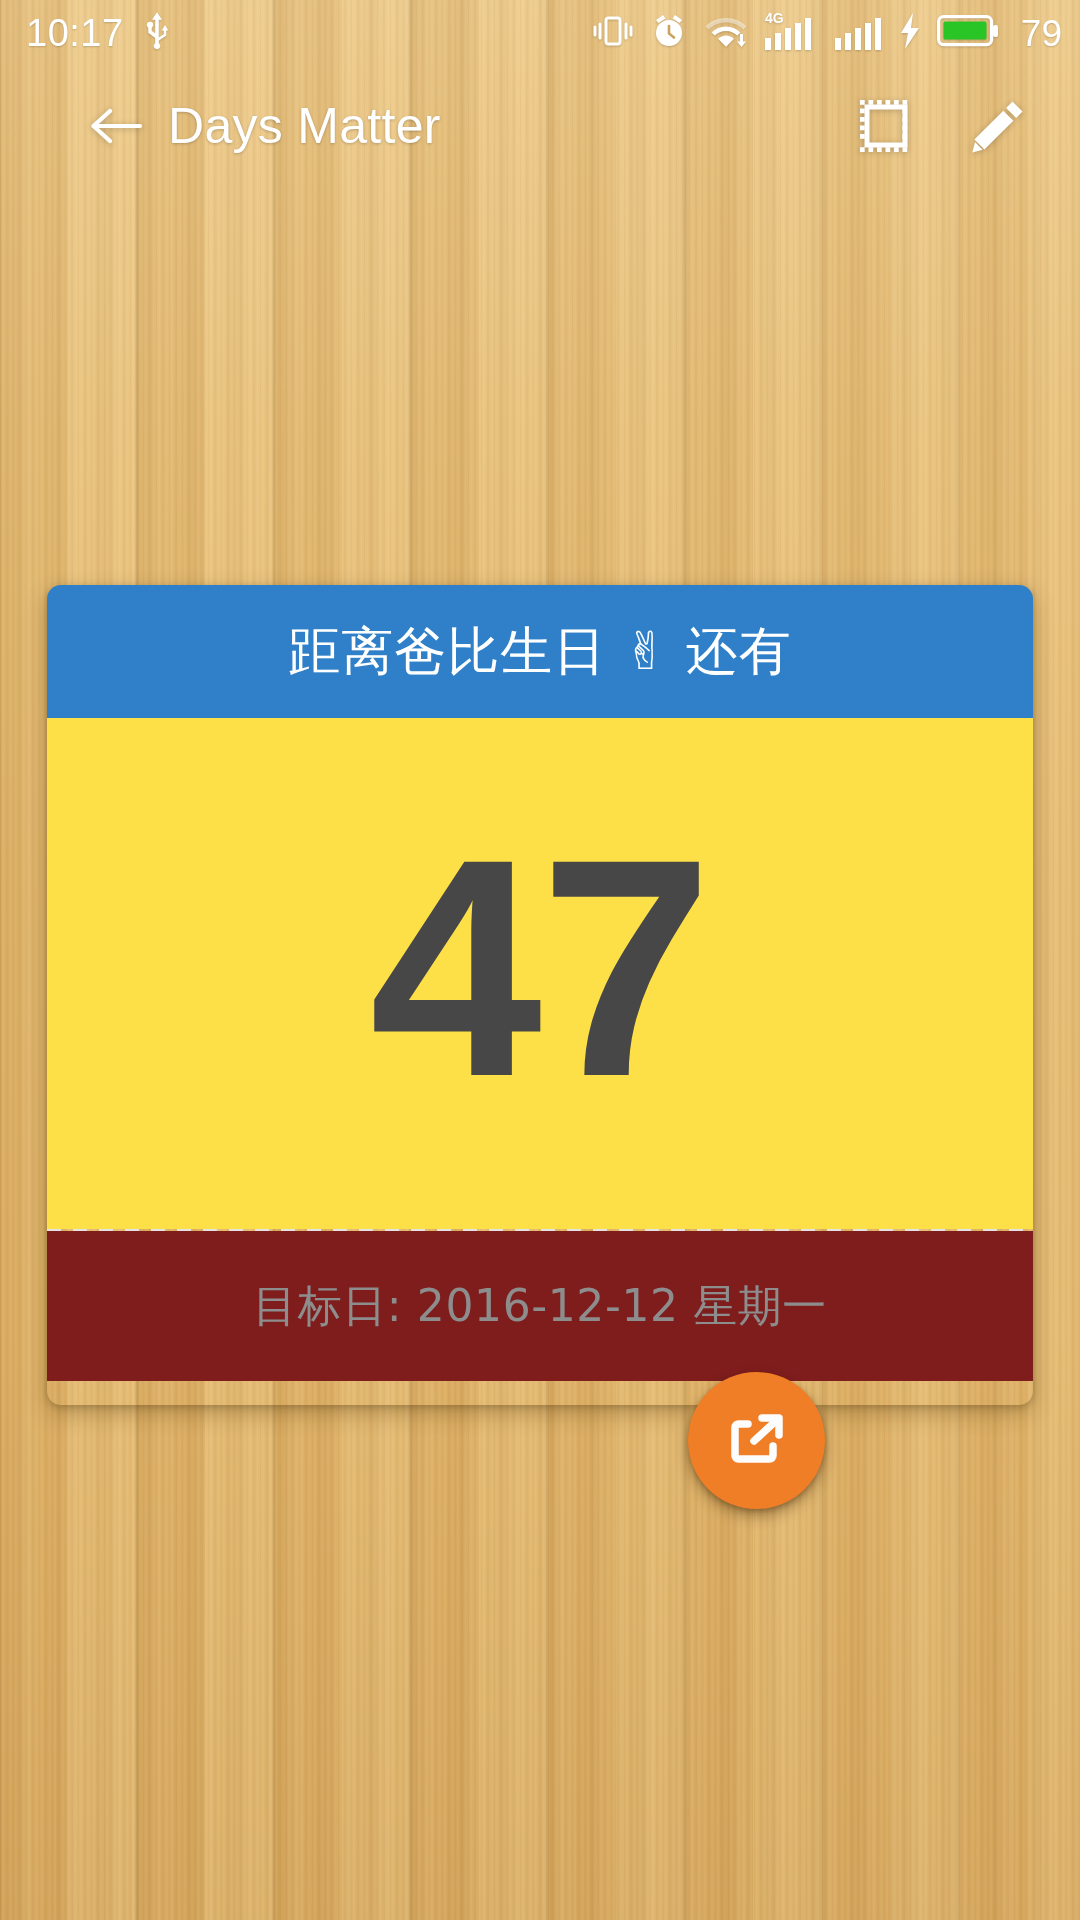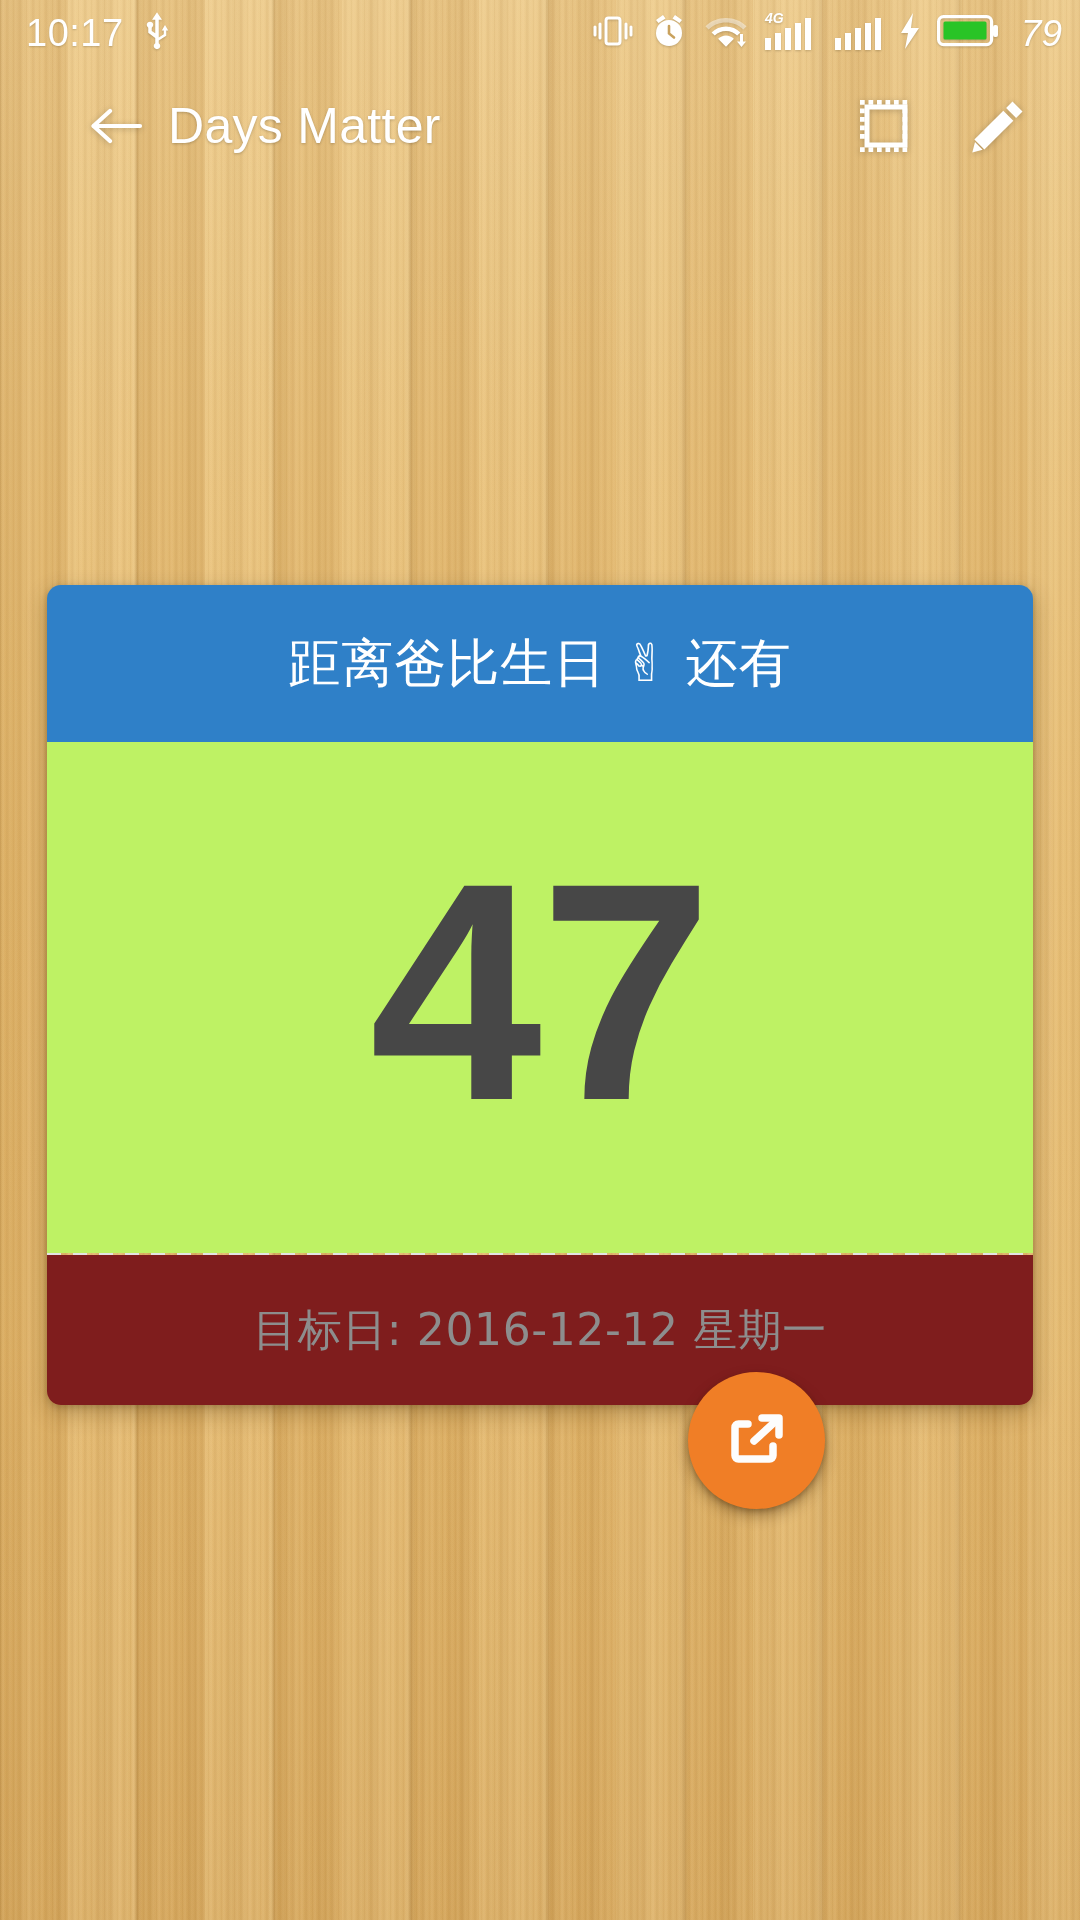--- a/index.html
+++ b/index.html
@@ -60,21 +60,21 @@
 
   
   #status-bar{
     position:absolute; top:0; left:0; width:1080px; height:66px;
     display:flex; align-items:center;
     padding:0 18px 0 26px;
     color:#ffffff;
     z-index:5;
   }
   #status-left{ display:flex; align-items:center; gap:18px; }
-  #status-right{ margin-left:auto; display:flex; align-items:center; gap:14px;font-style:italic; }
+  #status-right{ margin-left:auto; display:flex; align-items:center; gap:14px; }
   .clock{ font-size:38px; letter-spacing:0.5px; line-height:1;
           text-shadow:0 1px 2px rgba(0,0,0,0.18); }
   .batt-pct{ font-size:37px; line-height:1; margin-left:8px;
              text-shadow:0 1px 2px rgba(0,0,0,0.18); }
   .sicon{ display:block; filter:drop-shadow(0 1px 1px rgba(0,0,0,0.18)); }
 
   
   #app-bar{
     position:absolute; top:66px; left:0; width:1080px; height:120px;
     display:flex; align-items:center; z-index:5;padding-left:42px;
@@ -97,32 +97,32 @@
   .bar-action svg, #back-button svg{ filter:drop-shadow(0 1px 3px rgba(0,0,0,0.22)); }
 
   
   #count-card{
     position:absolute; left:47px; top:585px; width:986px; height:820px;
     border-radius:14px; overflow:hidden;
     box-shadow:0 8px 22px rgba(70,45,10,0.30), 0 2px 6px rgba(70,45,10,0.22);
     z-index:3;
   }
   #card-header{
-    height:157px; background:#2f80c8;
+    height:133px; background:#2f80c8;
     display:flex; align-items:center; justify-content:center;
     box-shadow:0 2px 5px rgba(0,0,0,0.16);
     text-align:center;
   }
   #card-header-title{
     color:#ffffff; font-size:52px; font-weight:400; letter-spacing:1px;
     white-space:nowrap;
     font-family:"DejaVu Sans","Liberation Sans",sans-serif;
   }
   #card-body{
-    height:511px; background:#bef264;
+    height:511px; background:#fde047;
     display:flex; align-items:center; justify-content:center;
     position:relative;
   }
   #days-number{
     color:#474747; font-size:310px; font-weight:700; line-height:0.85;
     letter-spacing:-2px;
     font-family:"Liberation Sans","DejaVu Sans",sans-serif;
     transform:translateY(-6px);
   }
   #card-divider{

